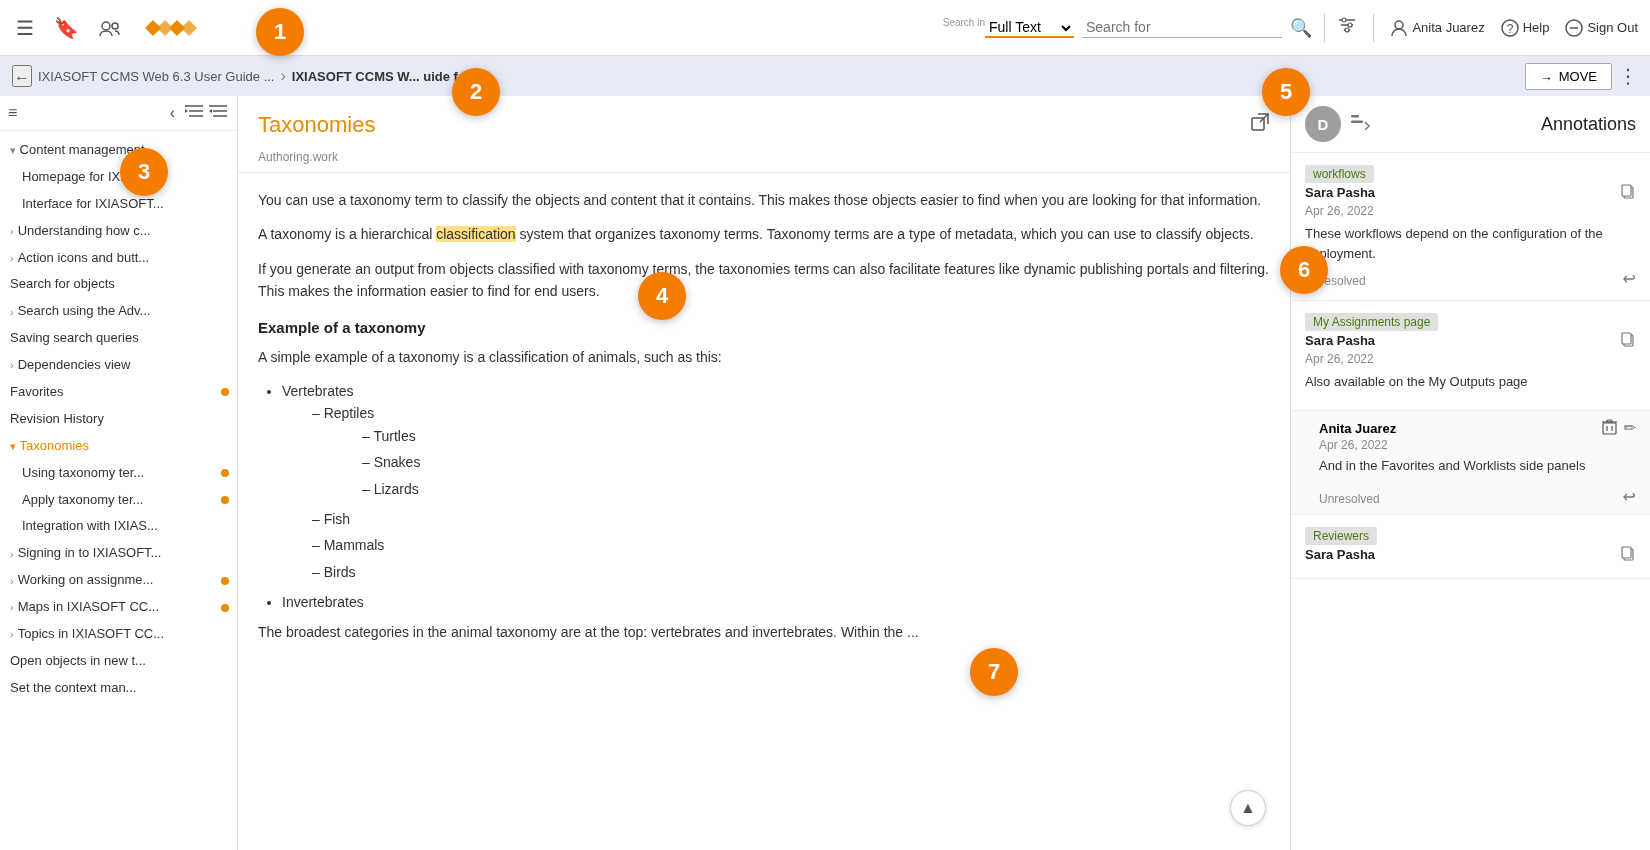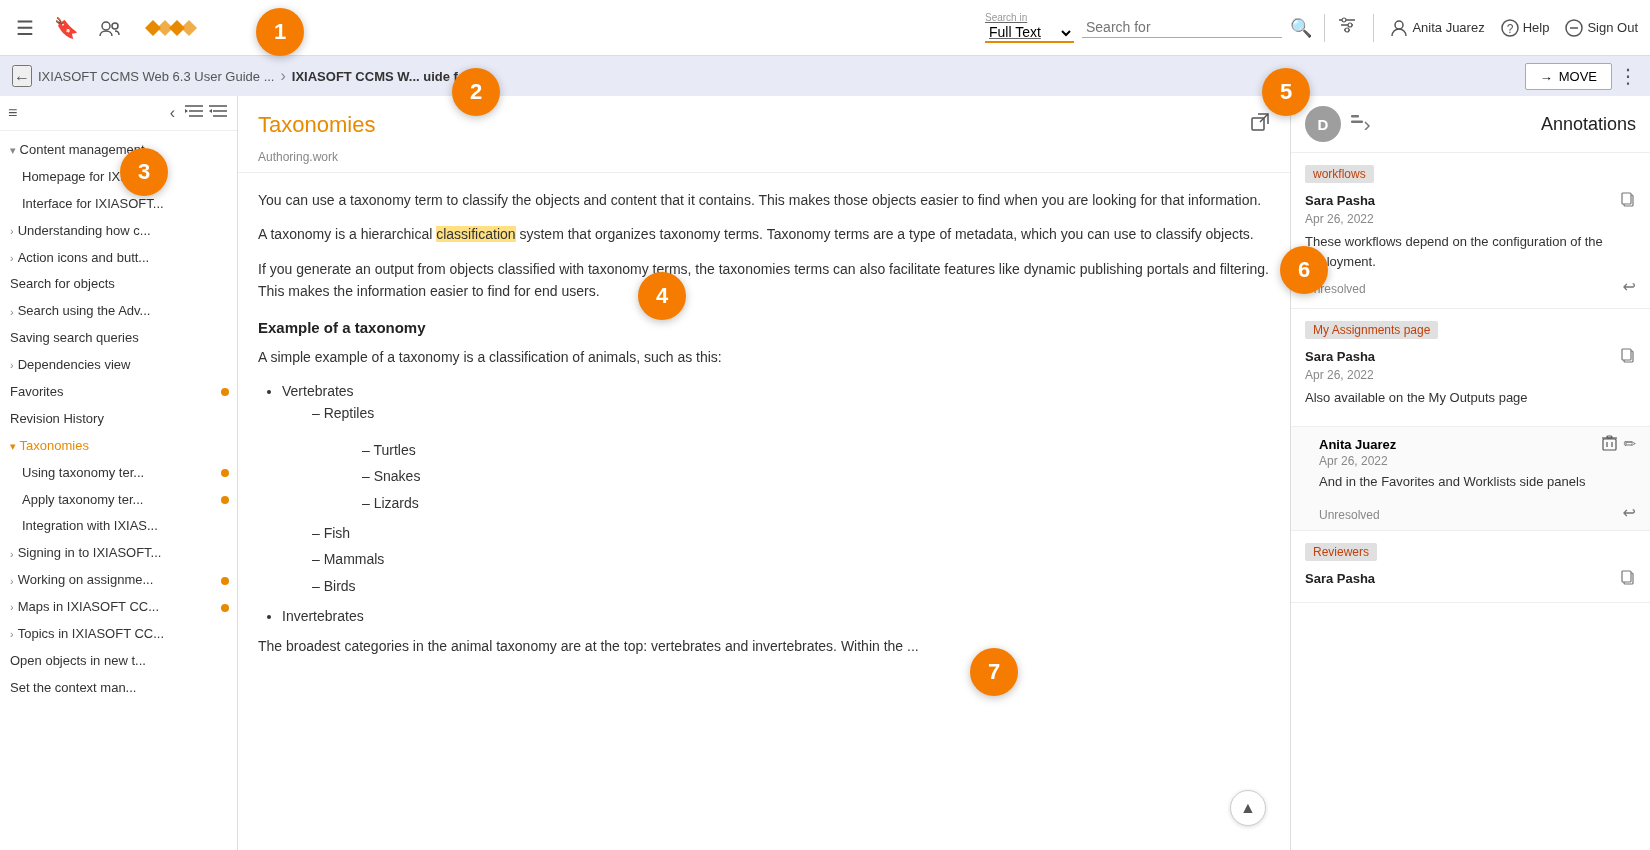--- a/index.html
+++ b/index.html
@@ -19,21 +19,21 @@
       background: none; border: none; cursor: pointer;
       display: flex; align-items: center; justify-content: center;
       color: #555; font-size: 20px; padding: 4px;
     }
     .nav-spacer { flex: 1; }
     .search-area {
       display: flex; align-items: center; gap: 8px;
     }
     .search-in-label {
       font-size: 11px; color: #666; line-height: 1;
-      display: flex; flex-direction: column; text-decoration: underline;
+      display: flex; flex-direction: row;
     }
     .search-in-label span:first-child { font-size: 10px; color: #999; }
     .search-in-select {
       border: none; border-bottom: 2px solid #e88a00;
       background: none; font-size: 14px; font-weight: 500; cursor: pointer;
       padding-right: 16px;
     }
     .search-input {
       border: none; border-bottom: 1px solid #aaa;
       font-size: 14px; padding: 2px 4px; width: 200px;
@@ -152,21 +152,21 @@
     }
     .content-body::-webkit-scrollbar { width: 6px; }
     .content-body::-webkit-scrollbar-thumb { background: #ccc; }
     .content-body p { margin-bottom: 12px; line-height: 1.6; color: #333; font-size: 14px; }
     .content-body h3 { font-size: 15px; font-weight: bold; margin: 16px 0 10px; color: #222; }
     .highlight { background: #ffe082; font-weight: 500; }
     .content-body ul { padding-left: 24px; margin-bottom: 8px; }
     .content-body li { margin-bottom: 4px; font-size: 14px; color: #333; line-height: 1.6; }
     .content-body .sub-list { list-style: none; padding-left: 30px; }
     .content-body .sub-list li::before { content: "– "; }
-    .content-body .sub-sub-list { list-style: none; padding-left: 50px; margin-top: 14px; }
+    .content-body .sub-sub-list { list-style: none; padding-left: 50px; }
     .content-body .sub-sub-list li::before { content: "– "; }
     .scroll-to-top {
       position: absolute; bottom: 24px; right: 24px;
       width: 36px; height: 36px; border-radius: 50%;
       background: #fff; border: 1px solid #ccc; cursor: pointer;
       display: flex; align-items: center; justify-content: center;
       font-size: 16px; color: #555; box-shadow: 0 1px 4px rgba(0,0,0,0.15);
     }
 
     
@@ -200,22 +200,22 @@
     }
     .ann-body::-webkit-scrollbar { width: 4px; }
     .ann-body::-webkit-scrollbar-thumb { background: #ccc; }
 
     .ann-card {
       padding: 12px 14px;
       border-bottom: 1px solid #eee;
     }
     .ann-tag {
       display: inline-block;
-      background: #e0e0e0; color: #c2410c; font-size: 12px;
-      padding: 2px 8px; border-radius: 2px; margin-bottom: 8px;
+      background: #e0e0e0; color: #4d7c0f; font-size: 12px;
+      padding: 2px 8px; border-radius: 2px; 
     }
     .ann-user-row {
       display: flex; align-items: center; justify-content: space-between;
       margin-bottom: 2px;
     }
     .ann-user { font-weight: bold; font-size: 13px; color: #222; }
     .ann-date { font-size: 12px; color: #888; margin-bottom: 6px; }
     .ann-text { font-size: 13px; color: #333; line-height: 1.5; margin-bottom: 6px; }
     .ann-status { font-size: 12px; color: #888; margin-top: 4px; }
     .ann-reply-btn {

